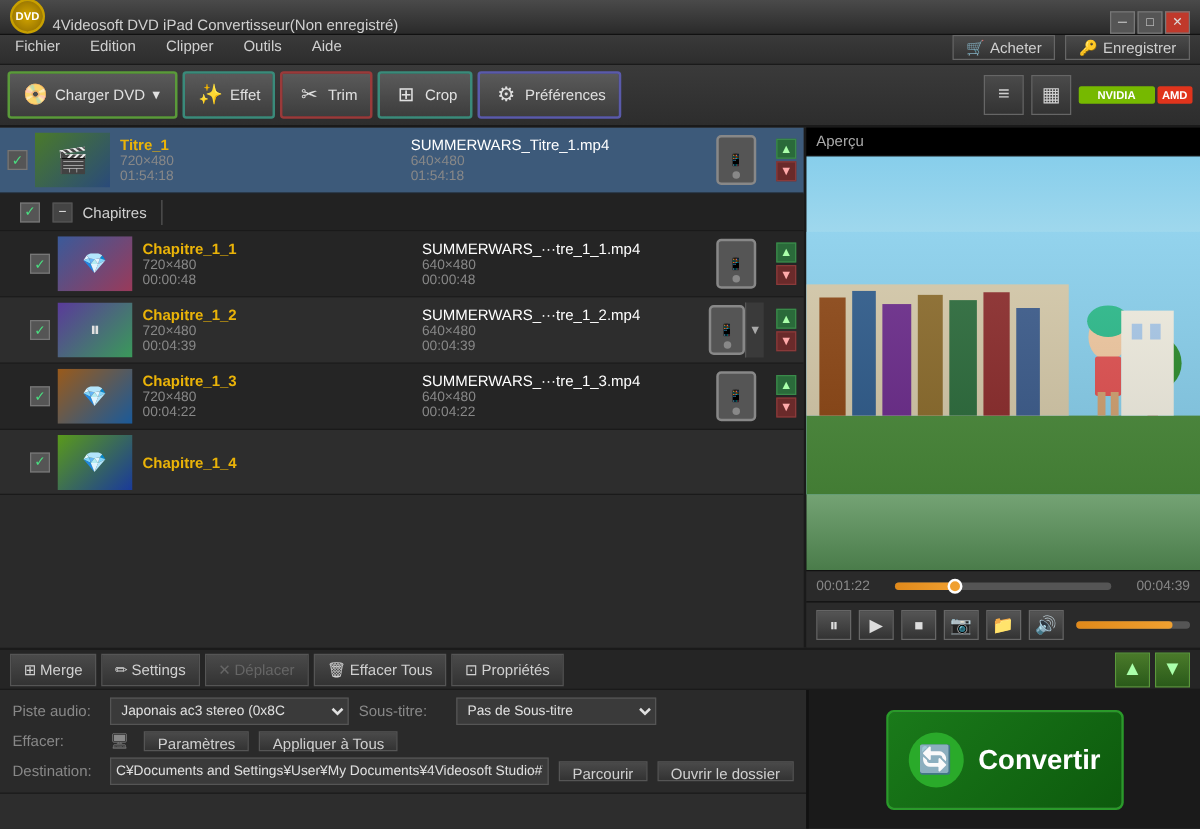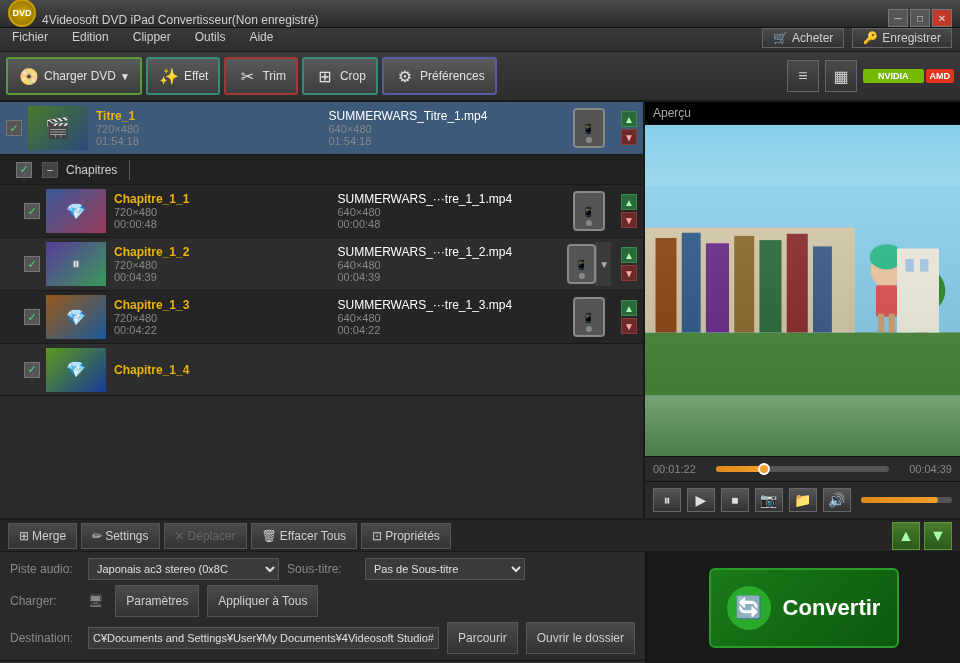--- a/index.html
+++ b/index.html
@@ -437,21 +437,21 @@
       cursor: pointer;
       height: 22px;
     }
     .settings-action-btn {
       background: linear-gradient(to bottom, #4a4a4a, #333);
       border: 1px solid #555;
       color: #d0d0d0;
       padding: 2px 10px;
       font-size: 12px;
       cursor: pointer;
-      height: 32px;
+      height: 16px;
     }
     .dest-input {
       background: #3a3a3a;
       border: 1px solid #555;
       color: #e0e0e0;
       font-size: 11px;
       padding: 2px 4px;
       flex: 1;
       height: 22px;
     }
@@ -804,21 +804,21 @@
         <select class="settings-select" style="width:191px;">
           <option>Japonais ac3 stereo (0x8C</option>
         </select>
         <span class="settings-label">Sous-titre:</span>
         <select class="settings-select" style="width:160px;">
           <option>Pas de Sous-titre</option>
         </select>
       </div>
 
       <div class="settings-row">
-        <span class="settings-label">Charger:</span>
+        <span class="settings-label">Effacer:</span>
         <span style="color:#888;font-size:12px;margin-right:4px;">🖥</span>
         <button class="settings-action-btn">Paramètres</button>
         <button class="settings-action-btn">Appliquer à Tous</button>
       </div>
 
       <div class="settings-row">
         <span class="settings-label">Destination:</span>
         <input class="dest-input" type="text" style="flex: 1 1 0%; max-width: 360px;" value="C¥Documents and Settings¥User¥My Documents¥4Videosoft Studio#Video">
         <button class="settings-action-btn">Parcourir</button>
         <button class="settings-action-btn">Ouvrir le dossier</button>

